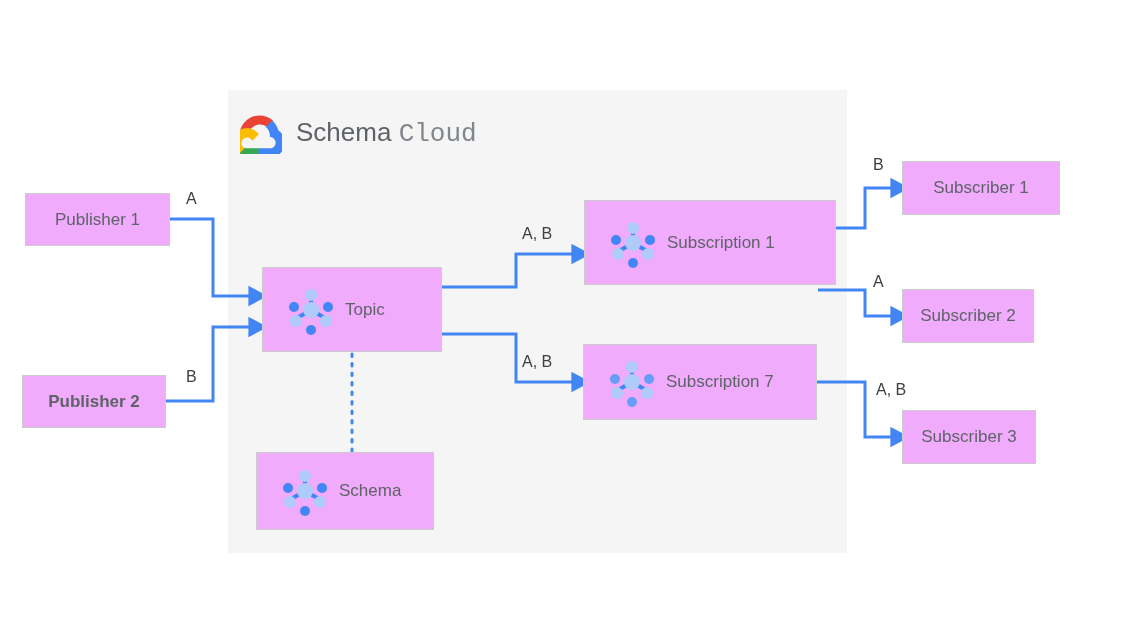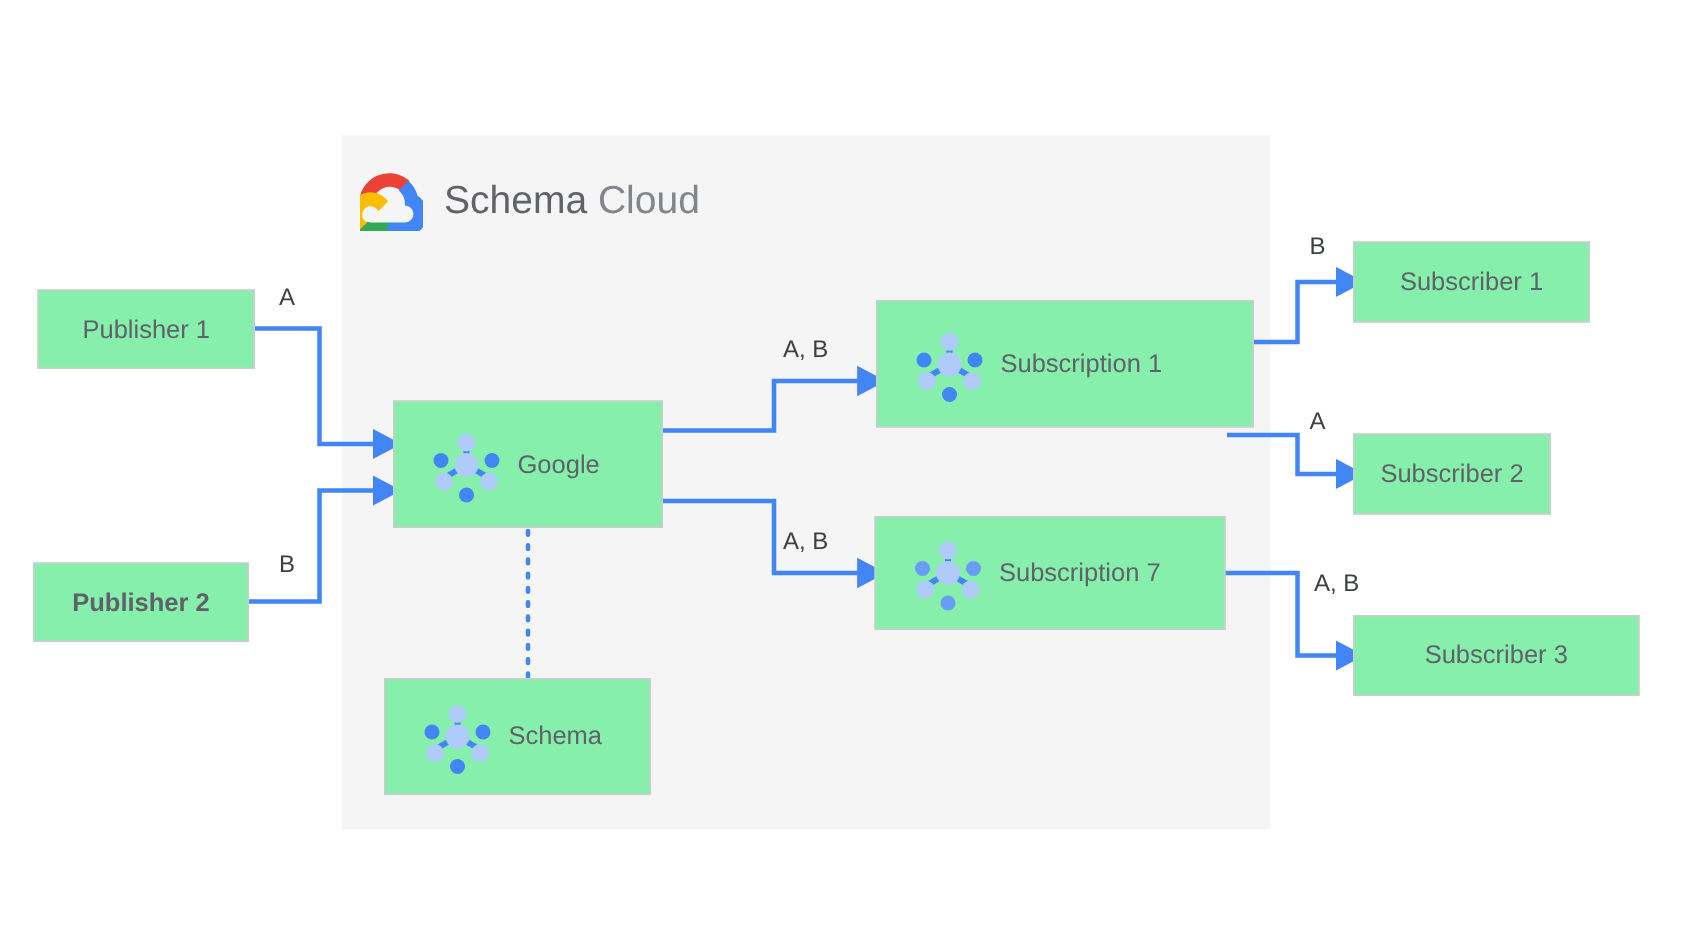--- a/index.html
+++ b/index.html
@@ -1,21 +1,21 @@
 <!DOCTYPE html>
 <html><head>
 <meta charset="utf-8">
 <style>
   html,body{margin:0;padding:0;background:#ffffff;}
   body{width:1122px;height:629px;position:relative;overflow:hidden;
        font-family:"Liberation Sans","DejaVu Sans",sans-serif;}
   #stage{position:absolute;left:0;top:0;width:1122px;height:629px;}
   #svg{position:absolute;left:0;top:0;width:1122px;height:629px;}
 
-  .node{position:absolute;box-sizing:border-box;background:#86efac;
+  .node{position:absolute;box-sizing:border-box;background:#f0abfc;
         border:1px solid #cccccc;display:flex;align-items:center;}
   .node.plain{justify-content:center;}
   .node .label{color:#5f6368;font-size:17px;white-space:nowrap;}
   .node.icon-node .label{margin-left:6px;}
   .ico{flex:0 0 auto;width:56px;height:56px;margin-left:20px;}
 
   .cloud-panel{position:absolute;background:#f5f5f5;}
   .gc-logo{position:absolute;display:flex;align-items:center;}
   .gc-logo .gc-mark{width:42px;height:42px;}
   .gc-logo .gc-text{margin-left:14px;font-size:26px;color:#5f6368;white-space:nowrap;}
@@ -66,21 +66,21 @@
         </g>
         <circle cx="28" cy="28" r="8" fill="#aecbfa"></circle>
         <circle cx="28" cy="13" r="6" fill="#aecbfa"></circle>
         <circle cx="13" cy="39" r="6" fill="#aecbfa"></circle>
         <circle cx="43" cy="39" r="6" fill="#aecbfa"></circle>
         <circle cx="11" cy="25" r="5" fill="#4285f4"></circle>
         <circle cx="45" cy="25" r="5" fill="#4285f4"></circle>
         <circle cx="28" cy="48" r="5" fill="#4285f4"></circle>
       </svg>
     </span>
-    <span class="label">Google</span>
+    <span class="label">Topic</span>
   </div>
 
   <div class="node icon-node" style="left:256px;top:452px;width:178px;height:78px;">
     <span class="ico">
       <svg viewBox="0 0 56 56" width="56" height="56">
         <g stroke="#4285f4" stroke-width="4">
           <line x1="28" y1="28" x2="28" y2="14"></line>
           <line x1="28" y1="28" x2="14" y2="36"></line>
           <line x1="28" y1="28" x2="42" y2="36"></line>
         </g>
@@ -137,21 +137,21 @@
   </div>
 
   <div class="node plain" style="left:902px;top:161px;width:158px;height:54px;">
     <span class="label">Subscriber 1</span>
   </div>
 
   <div class="node plain" style="left:902px;top:289px;width:132px;height:54px;">
     <span class="label">Subscriber 2</span>
   </div>
 
-  <div class="node plain" style="left:902px;top:410px;width:191px;height:54px;">
+  <div class="node plain" style="left:902px;top:410px;width:134px;height:54px;">
     <span class="label">Subscriber 3</span>
   </div>
 
   <div class="gc-logo" style="left:240px;top:112px;">
     <span class="gc-mark">
       <svg viewBox="0 0 48 42" width="42" height="42">
         <path d="M30.4,14.2 L32.2,14.2 L37.4,9.0 L37.6,6.8
                  C28.0,-1.6 13.4,-0.7 5.0,8.9 C2.7,11.6 1.0,14.7 0.1,18.2
                  C0.7,17.9 1.9,18.1 1.9,18.1 L12.3,16.4
                  C12.3,16.4 12.8,15.5 13.1,15.6
@@ -165,21 +165,21 @@
                  C7.3,38.5 6.4,38.3 5.6,37.9 L4.3,38.5 L-0.9,43.7
                  L-1.4,45.0 C1.5,47.6 4.8,49.0 8.2,49.0 z" fill="#34a853"></path>
         <path d="M8.2,15.4 C-1.2,15.5 -8.8,23.2 -8.7,32.6
                  C-8.7,37.8 -6.2,42.8 -2.1,46.0 L5.4,38.5
                  C2.2,37.0 0.7,33.2 2.2,29.9 C3.6,26.7 7.4,25.2 10.7,26.7
                  C12.1,27.3 13.3,28.5 13.9,29.9 L21.5,22.4
                  C18.2,18.1 13.4,15.5 8.2,15.4 z" fill="#fbbc04"></path>
       </svg>
     </span>
     <span class="gc-text">
-      <b>Schema</b><span style="color:#80868b;">&nbsp;</span><span style="color:#80868b;">Cloud</span>
+      <b>Schema</b><span style="color:#80868b;">&nbsp;</span><span style="color:#80868b;font-family:Liberation Mono, monospace;">Cloud</span>
     </span>
   </div>
 
   <div class="edge-label" style="left:186px;top:190px;">A</div>
   <div class="edge-label" style="left:186px;top:368px;">B</div>
   <div class="edge-label" style="left:522px;top:225px;">A, B</div>
   <div class="edge-label" style="left:522px;top:353px;">A, B</div>
   <div class="edge-label" style="left:873px;top:156px;">B</div>
   <div class="edge-label" style="left:873px;top:273px;">A</div>
   <div class="edge-label" style="left:876px;top:381px;">A, B</div>

